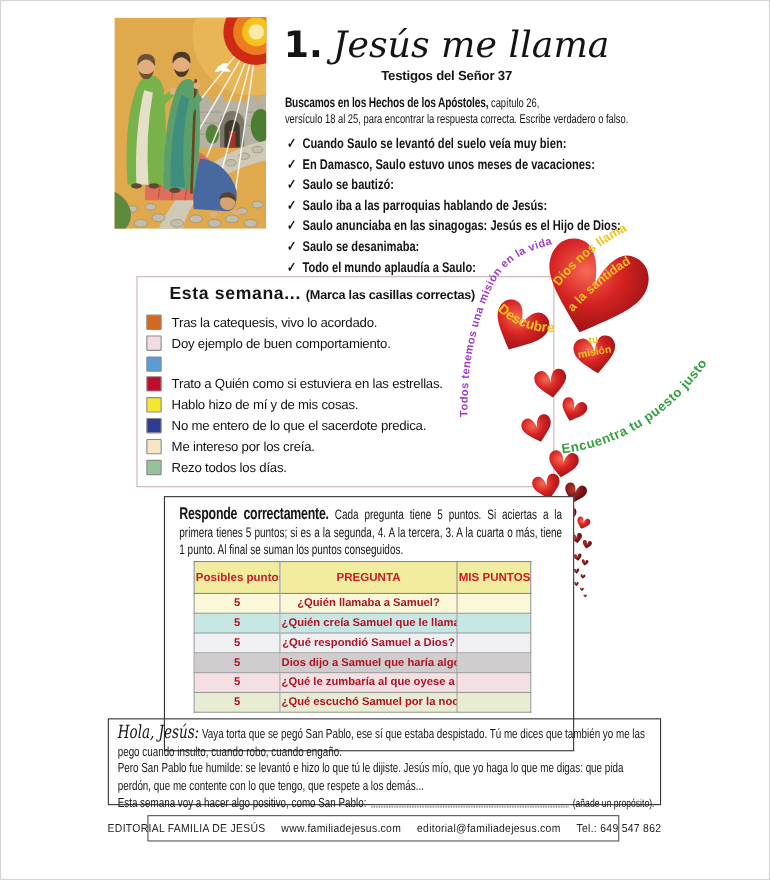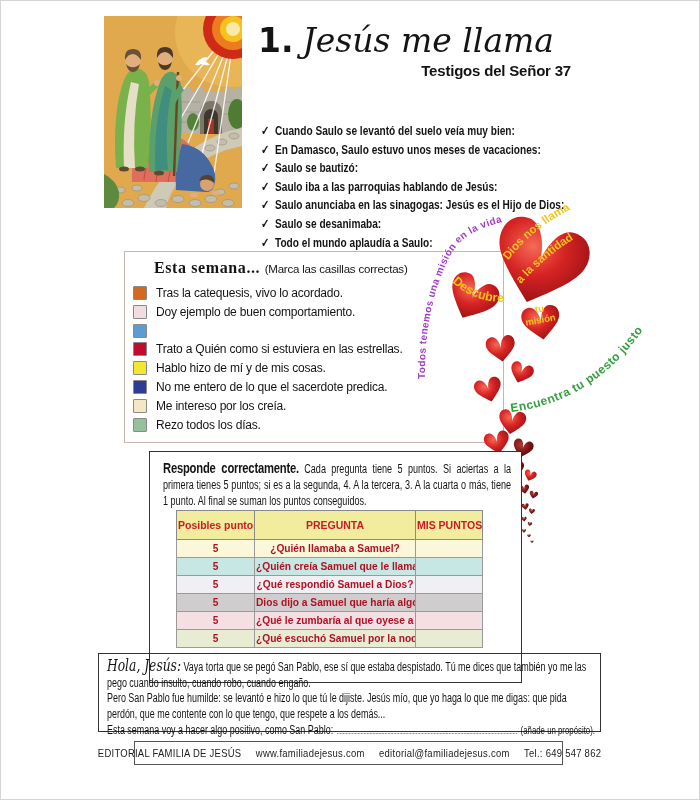--- a/index.html
+++ b/index.html
@@ -5,38 +5,38 @@
   html,body{margin:0;padding:0;background:#fff;}
   .page{position:relative;width:700px;height:800px;background:#fff;border:1px solid #d5d5d5;
         box-sizing:border-box;font-family:"Liberation Sans",sans-serif;overflow:hidden;color:#141414;}
 
   .illu{position:absolute;left:103px;top:15px;width:138px;height:192px;}
 
   .title-block{position:absolute;left:240px;top:20px;width:330px;text-align:center;}
   .title{font-size:33px;line-height:40px;white-space:nowrap;}
   .tnum{font-weight:bold;font-family:"DejaVu Sans",sans-serif;}
   .tscript{font-family:"DejaVu Serif",serif;font-style:italic;}
-  .subtitle{font-size:15px;font-weight:bold;margin-top:1px;letter-spacing:-0.2px;text-align:right;}
+  .subtitle{font-size:12px;font-weight:bold;margin-top:1px;letter-spacing:-0.2px;}
 
   .squeeze{transform-origin:0 0;}
 
   .intro{position:absolute;left:258px;top:85px;width:360px;}
   .intro-squeeze{width:500px;transform:scaleX(0.74);font-size:11.5px;line-height:14.5px;}
   .intro-squeeze b{font-size:12.5px;letter-spacing:-0.2px;}
 
   .checklist{position:absolute;left:260px;top:121px;}
   .check-squeeze{width:480px;transform:scaleX(0.79);}
   .check-item{font-size:12.8px;font-weight:600;line-height:18.6px;white-space:nowrap;}
   .mark{margin-right:7px;font-weight:bold;}
 
   .semana-box{position:absolute;left:123px;top:250px;width:380px;height:192px;
               border:1px solid #c9b4b4;box-sizing:border-box;}
   .semana-head{position:absolute;left:29px;top:7px;white-space:nowrap;}
-  .semana-title{font-size:16px;font-weight:bold;letter-spacing:0.6px;font-family:Liberation Serif, serif;text-align:center;}
-  .semana-sub{font-size:11.5px;font-weight:normal;letter-spacing:-0.2px;}
+  .semana-title{font-size:16px;font-weight:bold;letter-spacing:0.6px;font-family:Liberation Sans, sans-serif;text-align:center;}
+  .semana-sub{font-size:11.5px;font-weight:bold;letter-spacing:-0.2px;}
   .semana-items{position:absolute;left:8px;top:34px;width:370px;}
   .semana-item{height:18.8px;display:flex;align-items:flex-start;}
   .cb{width:14px;height:14px;border:1px solid #8a8a8a;margin-right:9px;flex:none;border-radius:1px;box-sizing:border-box;}
   .cb-label{font-size:12px;letter-spacing:-0.2px;}
 
   .hearts{position:absolute;left:410px;top:185px;pointer-events:none;}
   .ht{font-weight:bold;}
 
   .responde-box{position:absolute;left:148px;top:450px;width:373px;height:232px;
                 border:1.5px solid #333;box-sizing:border-box;background:#fff;}
@@ -158,20 +158,26 @@
       </g>
       <path d="M95,44 q5,-4 9,-2 q-2,2 -4,3 q4,1 6,4 q-5,1 -9,-1 q-3,2 -6,1 q2,-3 4,-5 z" fill="#ffffff"></path>
     </svg>
   </div>
 
   <div class="title-block">
     <div class="title"><span class="tnum">1.</span> <span class="tscript">Jesús me llama</span></div>
     <div class="subtitle">Testigos del Señor 37</div>
   </div>
 
+  <div class="intro">
+    <div class="squeeze intro-squeeze">
+      <b>Buscamos en los Hechos de los Apóstoles,</b><span> capítulo 26,</span><br>
+      <span>versículo 18 al 25,  para encontrar la respuesta correcta. Escribe verdadero o falso.</span>
+    </div>
+  </div>
 
   <div class="checklist">
     <div class="squeeze check-squeeze">
       <div class="check-item"><span class="mark">✓</span><span>Cuando Saulo se levantó del suelo veía muy bien:</span></div>
       <div class="check-item"><span class="mark">✓</span><span>En Damasco, Saulo estuvo unos meses de vacaciones:</span></div>
       <div class="check-item"><span class="mark">✓</span><span>Saulo se bautizó:</span></div>
       <div class="check-item"><span class="mark">✓</span><span>Saulo iba a las parroquias hablando de Jesús:</span></div>
       <div class="check-item"><span class="mark">✓</span><span>Saulo anunciaba en las sinagogas: Jesús es el Hijo de Dios:</span></div>
       <div class="check-item"><span class="mark">✓</span><span>Saulo se desanimaba:</span></div>
       <div class="check-item"><span class="mark">✓</span><span>Todo el mundo aplaudía a Saulo:</span></div>

